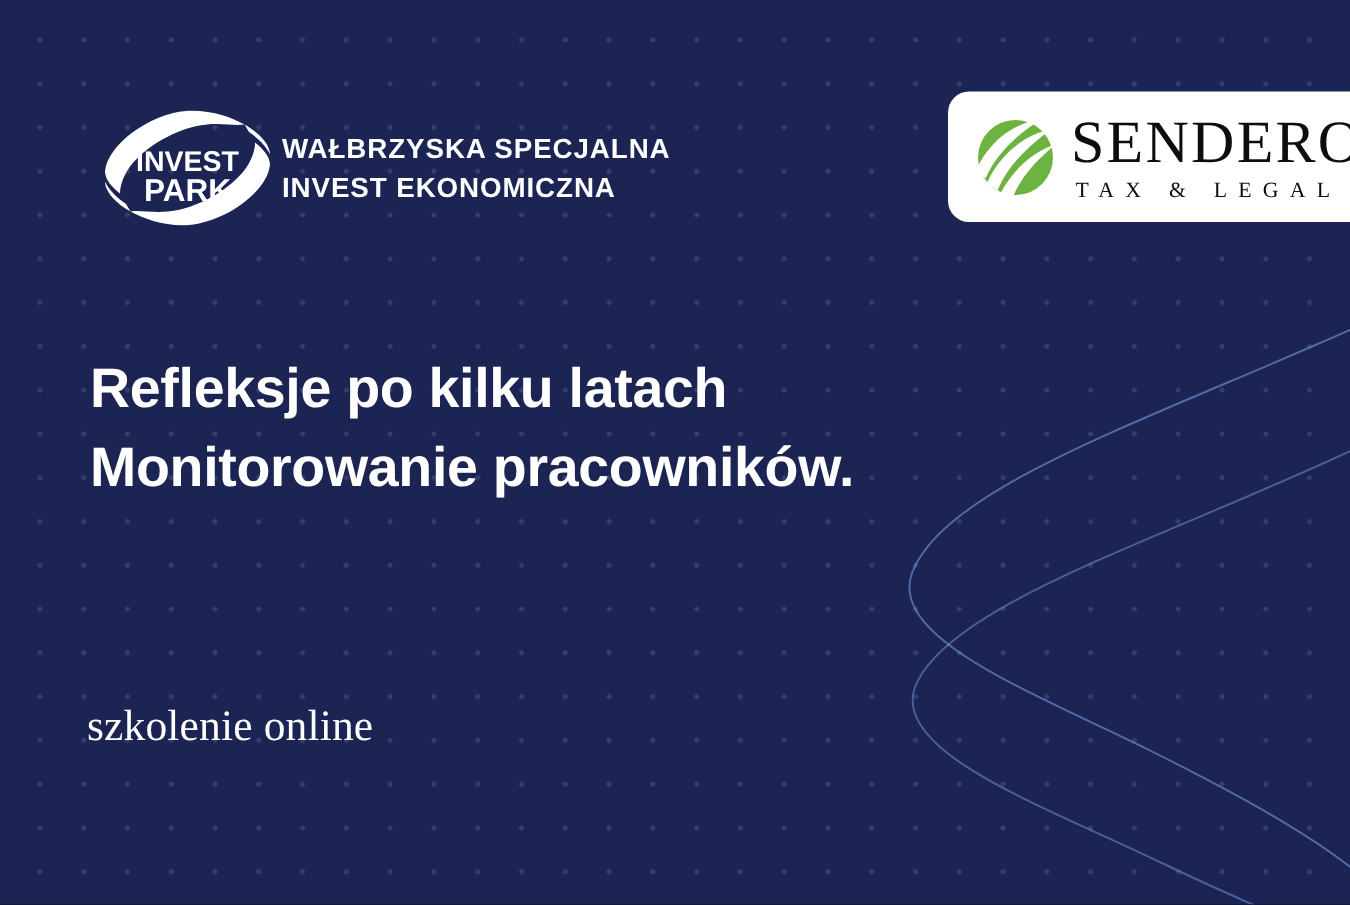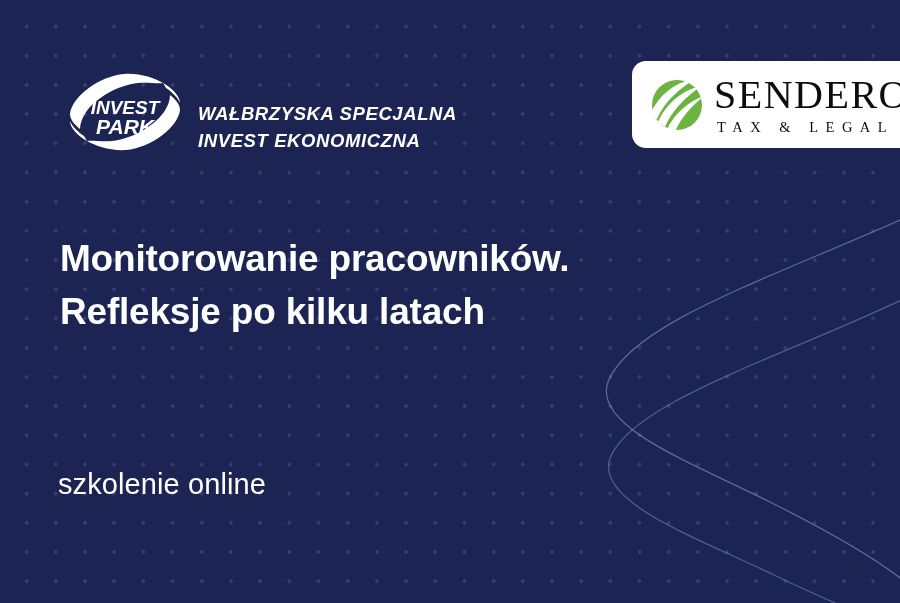--- a/index.html
+++ b/index.html
@@ -49,30 +49,28 @@
     left: 0;
     right: 0;
     height: 160px;
   }
 
   .ip-logo-block {
     position: absolute;
     left: 62px;
     top: 70px;
     display: flex;
-    align-items: flex-end;
-    font-style: italic;
+    align-items: center;
   }
   .ip-mark {
     width: 126px;
     height: 84px;
     flex: none;
   }
   .ip-wordmark {
-    margin-left: 10px;
     color: #ffffff;
     font-weight: bold;
     font-size: 18.5px;
     letter-spacing: 0.6px;
     line-height: 1.42;
     white-space: nowrap;
   }
   .ip-wordmark div { display: block; }
 
   
@@ -148,20 +146,21 @@
     color: #1f8ff2;
     font-size: 34px;
     letter-spacing: 0.5px;
     white-space: nowrap;
   }
   .subtitle {
     margin-top: 6px;
     color: #ffffff;
     font-size: 29px;
     letter-spacing: 0.1px;
+    font-family: Liberation Serif, serif;
   }
 </style>
 </head>
 <body>
 
 <div class="banner">
 
   <div class="dot-pattern"></div>
 
   <svg class="deco-curves" viewBox="0 0 330 380" fill="none" preserveAspectRatio="none">
@@ -205,22 +204,22 @@
         <circle cx="28" cy="28" r="25" fill="none" stroke="#ffffff" stroke-width="0"></circle>
       </svg>
       <div class="sendero-text">
         <span class="sendero-name">SENDERO</span>
         <span class="sendero-sub">TAX &amp; LEGAL</span>
       </div>
     </div>
   </div>
 
   <div class="title">
+    <span>Refleksje po kilku latach</span>
     <span>Monitorowanie pracowników.</span>
-    <span>Refleksje po kilku latach</span>
   </div>
 
   <div class="info">
 
     <div class="subtitle">szkolenie online</div>
   </div>
 
 </div>
 
 </body></html>

